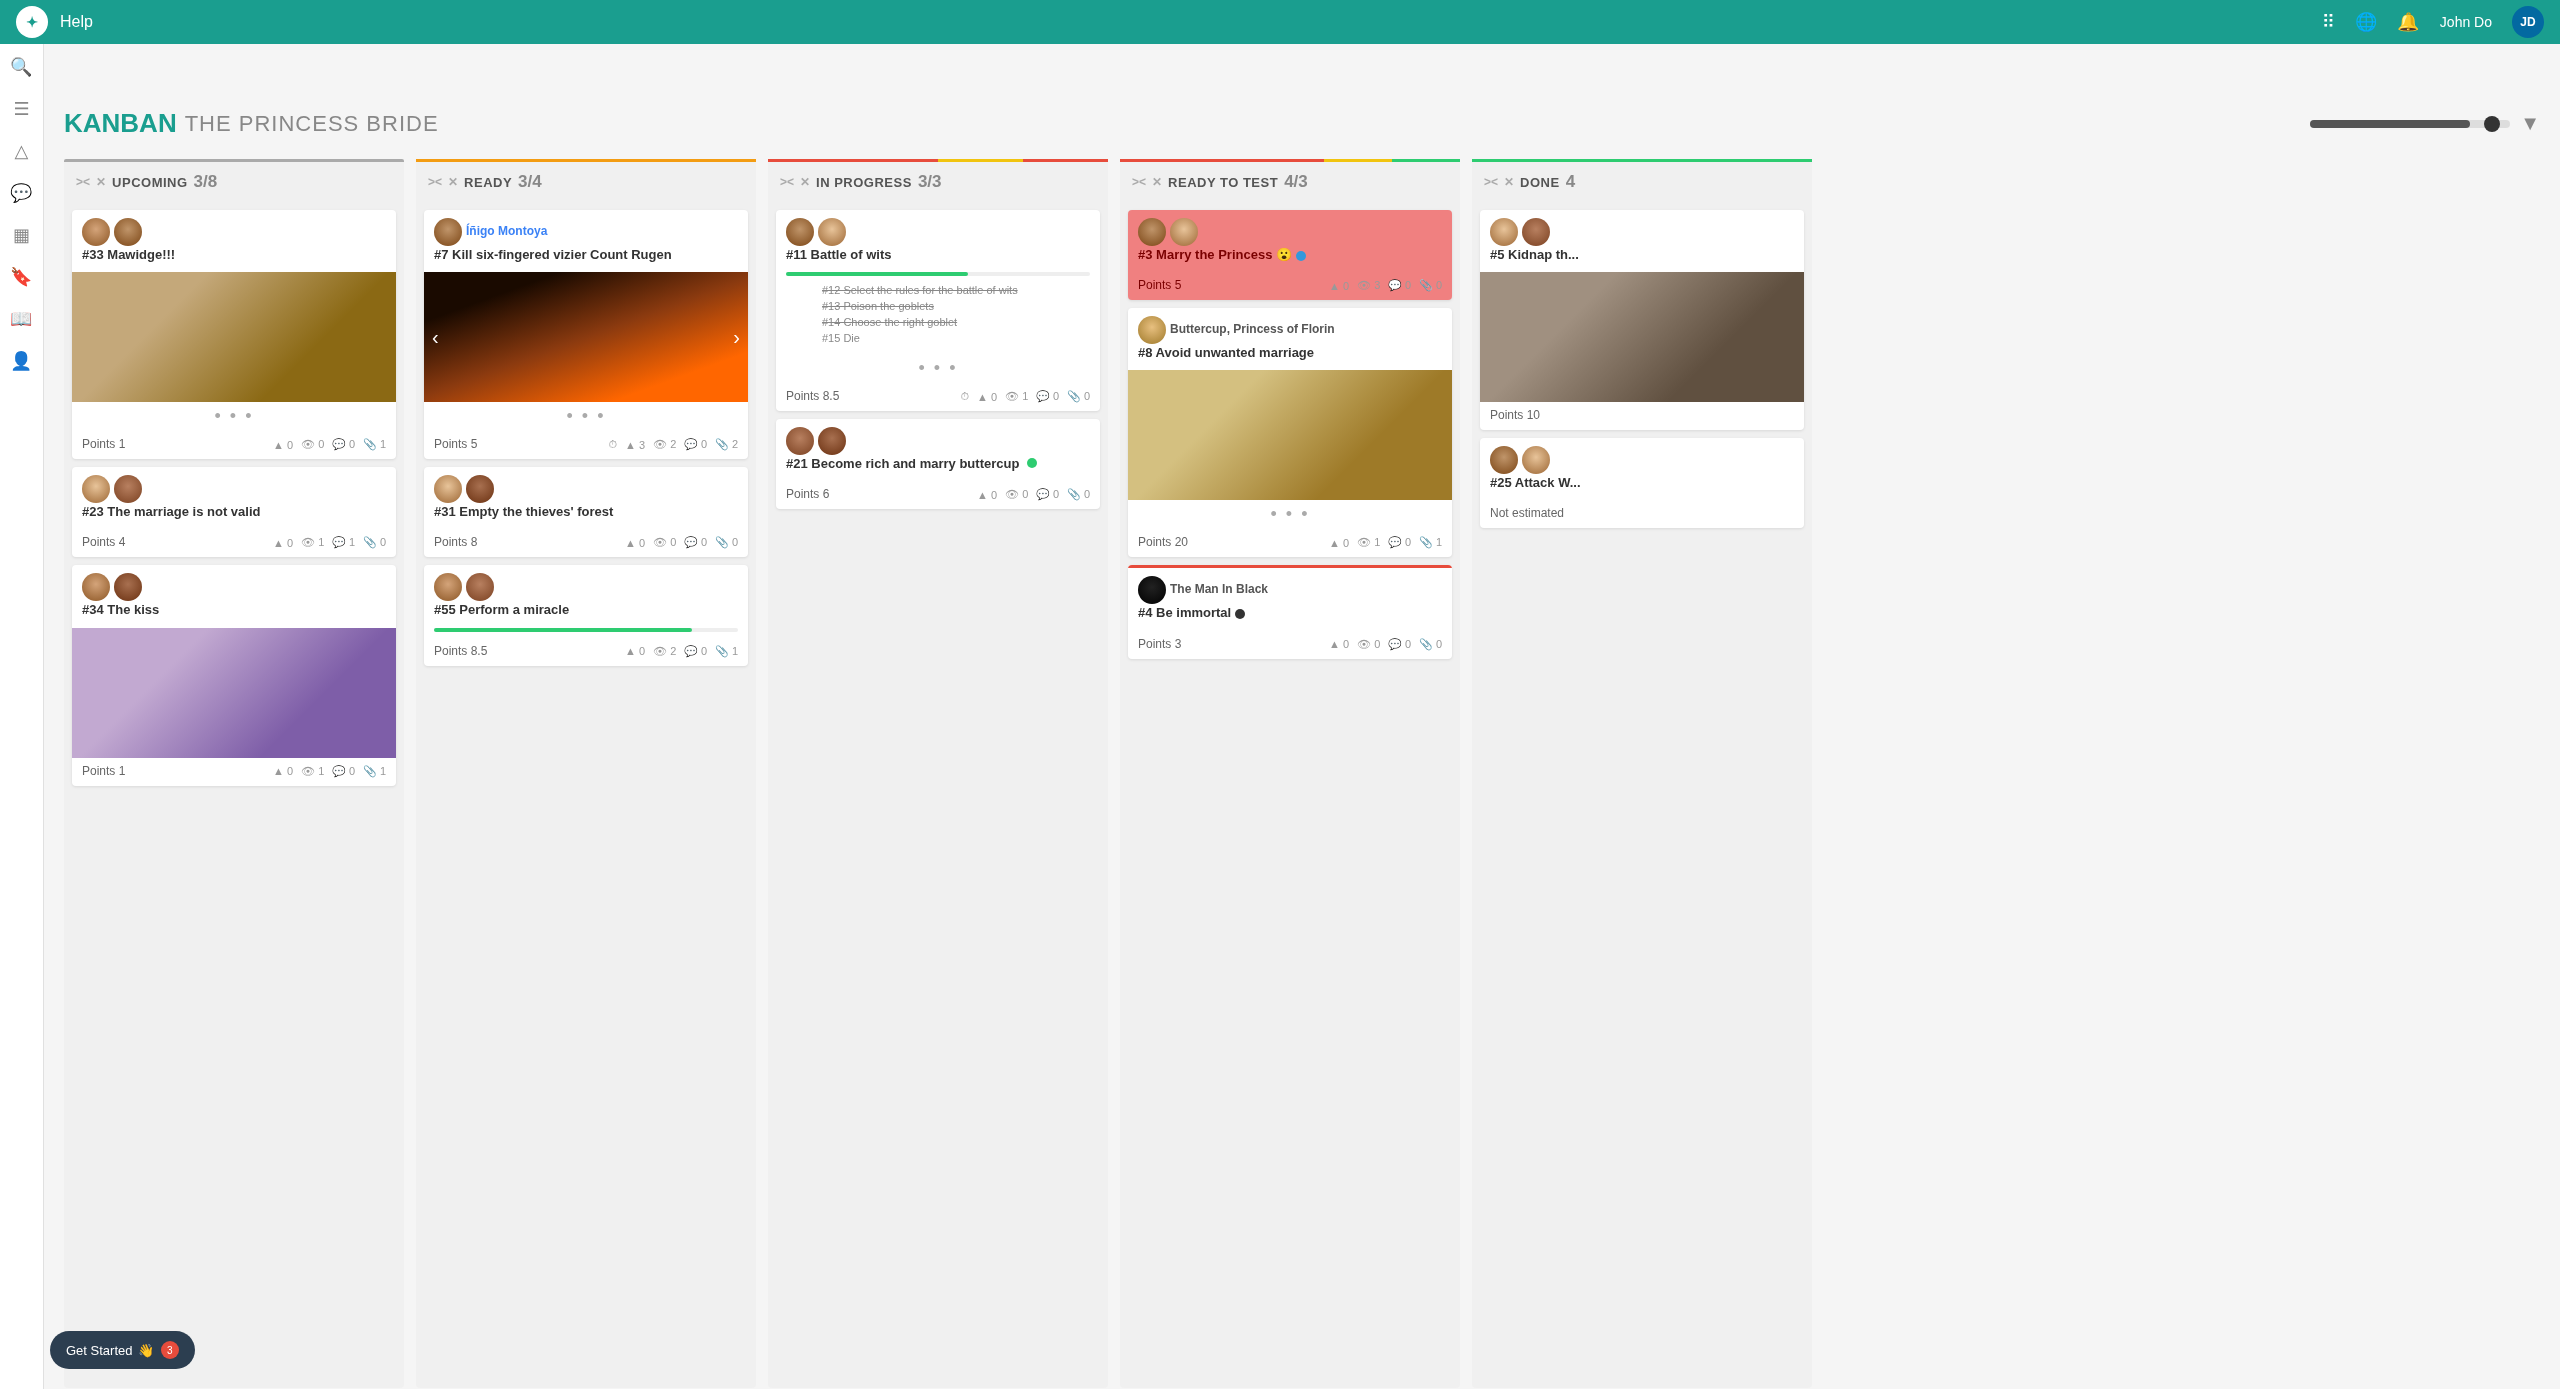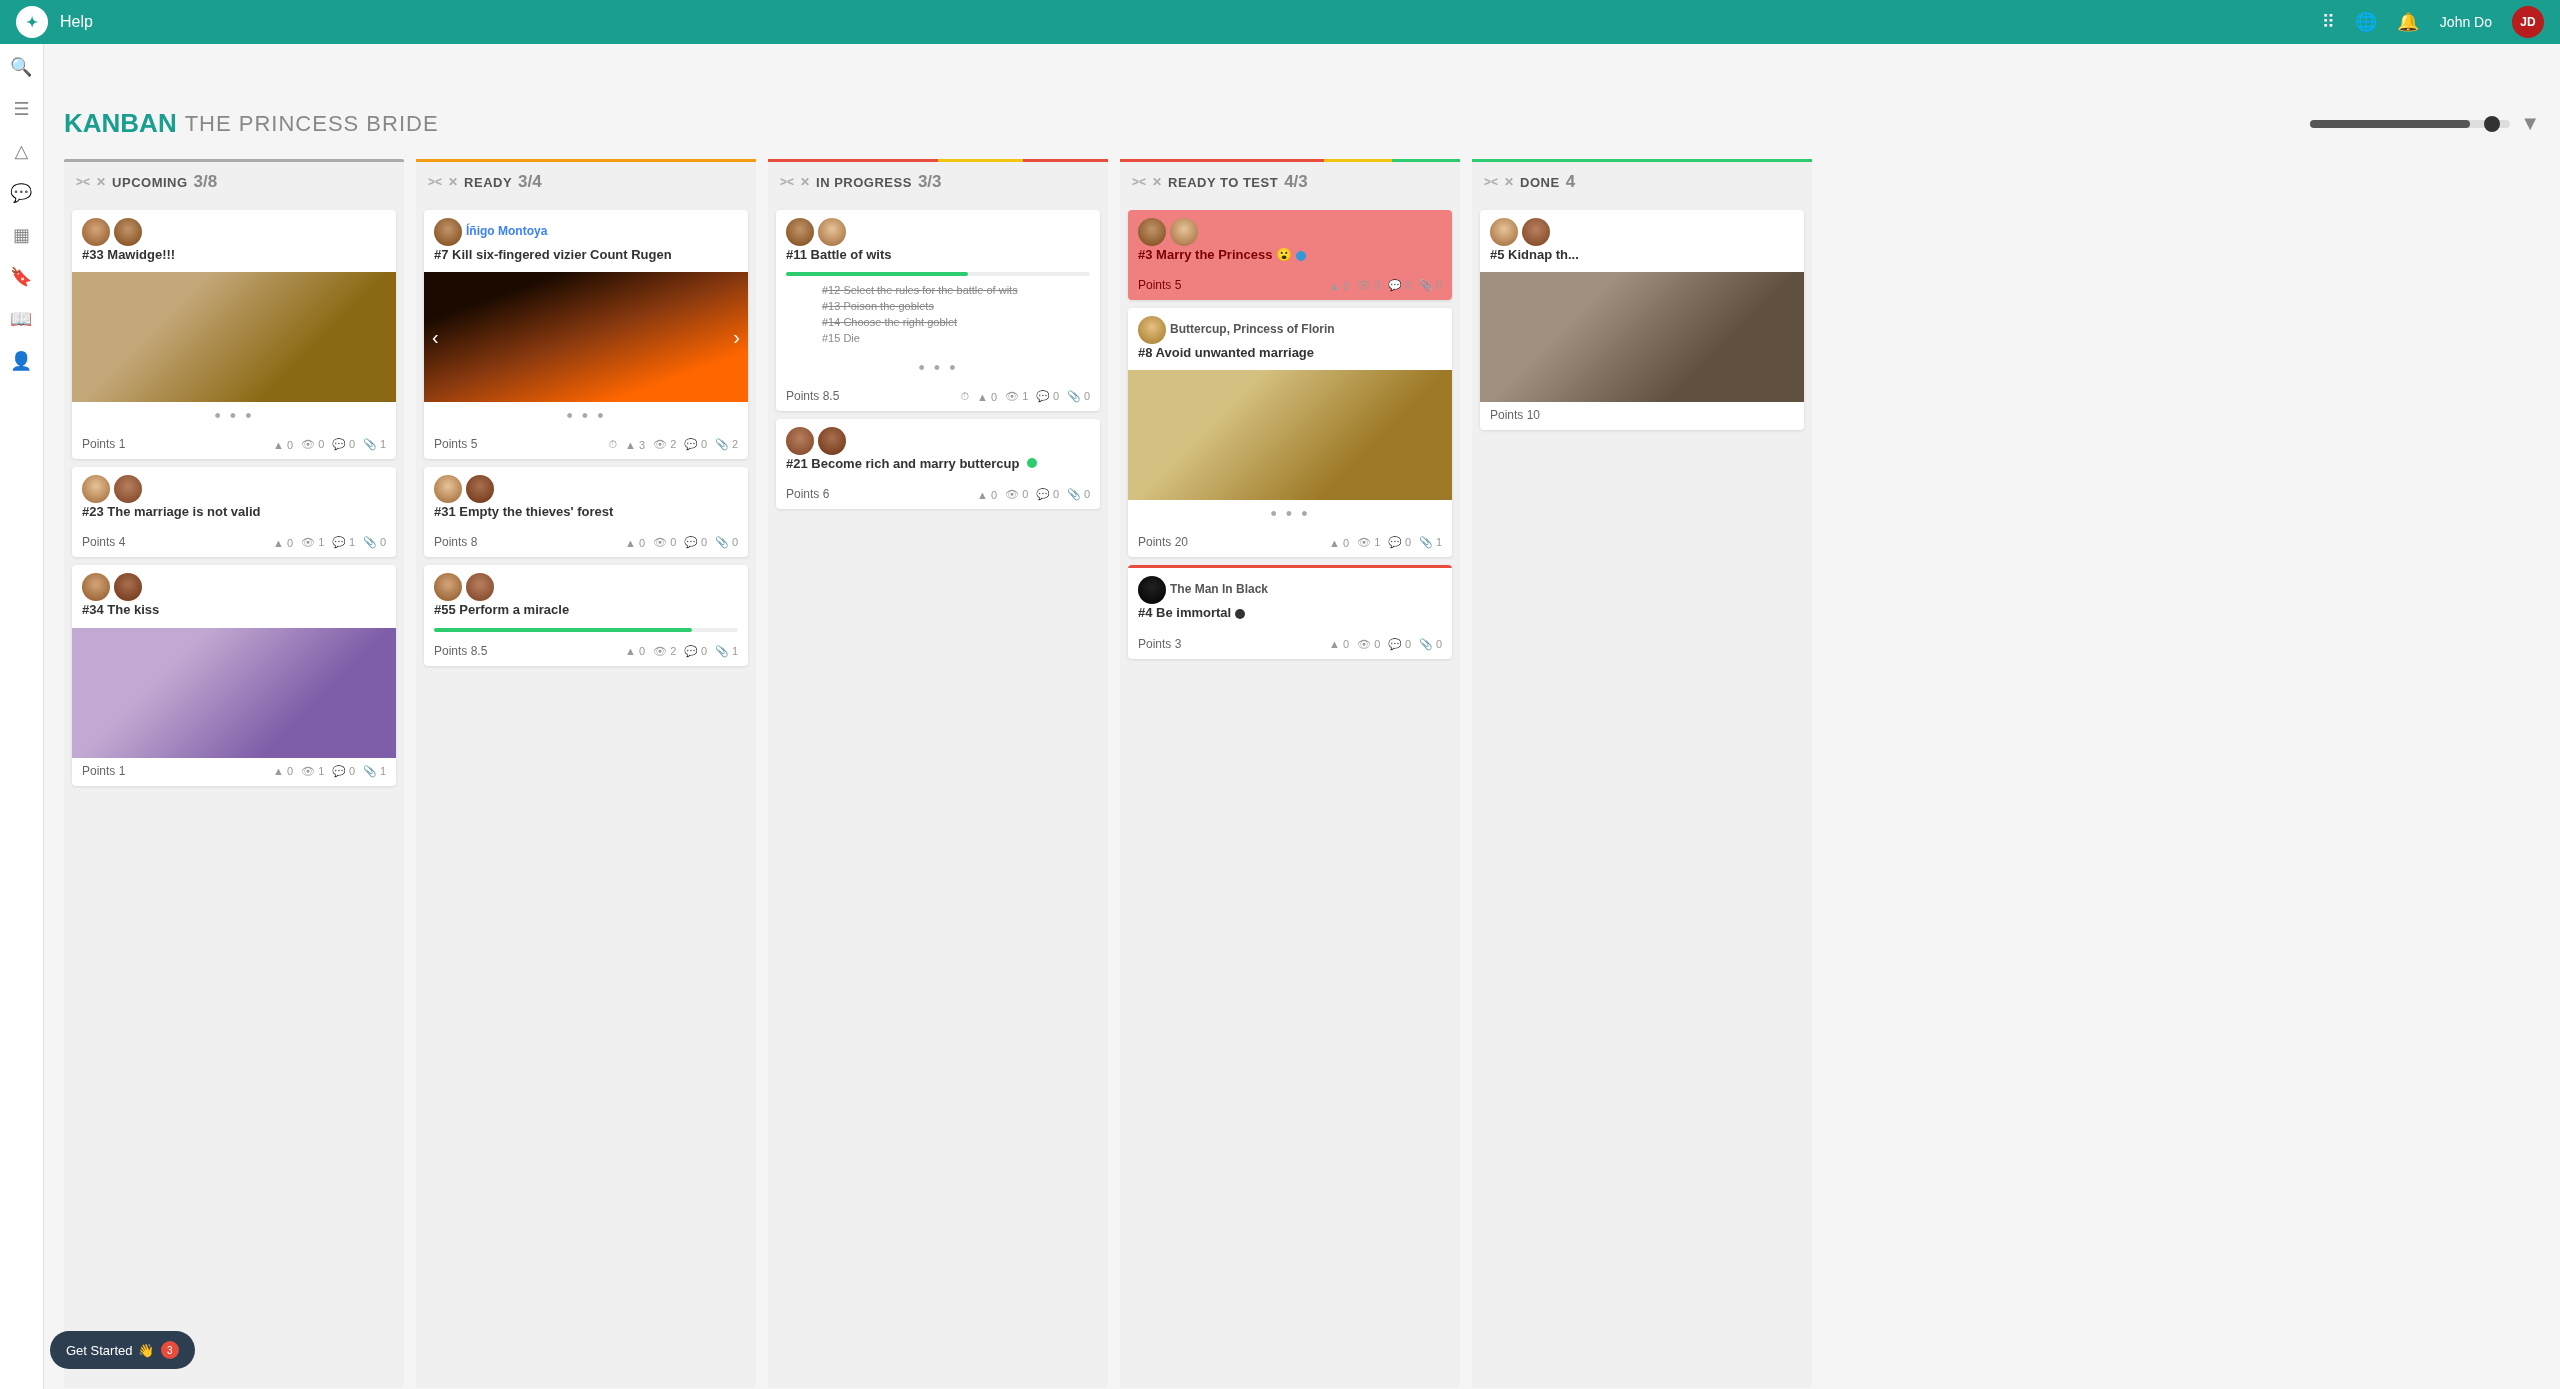--- a/index.html
+++ b/index.html
@@ -14,21 +14,21 @@
       padding: 0 16px;
       justify-content: space-between;
     }
     .top-nav-left { display: flex; align-items: center; gap: 12px; }
     .nav-logo { width: 32px; height: 32px; border-radius: 50%; background: #fff; display: flex; align-items: center; justify-content: center; }
     .nav-logo-inner { color: #1a9e8f; font-weight: bold; font-size: 14px; }
     .nav-help { color: #fff; font-size: 16px; font-weight: 500; }
     .top-nav-right { display: flex; align-items: center; gap: 20px; color: #fff; }
     .nav-icon { font-size: 18px; cursor: pointer; }
     .nav-username { color: #fff; font-size: 14px; }
-    .nav-avatar { width: 32px; height: 32px; border-radius: 50%; background: #b91c1c; display: flex; align-items: center; justify-content: center; color: #fff; font-size: 12px; font-weight: bold; }
+    .nav-avatar { width: 32px; height: 32px; border-radius: 50%; background: #0369a1; display: flex; align-items: center; justify-content: center; color: #fff; font-size: 12px; font-weight: bold; }
 
     
     .left-sidebar {
       position: fixed;
       top: 44px;
       left: 0;
       width: 44px;
       height: calc(100vh - 44px);
       background: #fff;
       border-right: 1px solid #e0e0e0;
@@ -522,20 +522,30 @@
           <div class="card-title">#5 Kidnap th...</div>
           <div style="width:100%;height:130px;" class="img-kidnap"></div>
           <div class="card-footer">
             <span class="card-points">Points 10</span>
             <div class="card-meta">
             </div>
           </div>
         </div>
 
 
+        <div class="kanban-card">
+          <div class="avatars-row">
+            <div class="avatar-sm face-2" style="background: radial-gradient(circle at 50% 40%, rgb(192, 149, 106), rgb(122, 68, 19));"></div>
+            <div class="avatar-sm face-3" style="background: radial-gradient(circle at 50% 40%, rgb(232, 196, 154), rgb(155, 101, 50));"></div>
+          </div>
+          <div class="card-title">#25 Attack W...</div>
+          <div class="card-footer">
+            <span class="card-points">Not estimated</span>
+          </div>
+        </div>
 
       </div>
     </div>
 
   </div>
 </main>
 
 <button class="get-started-btn">
   <span>Get Started</span>
   <span>👋</span>

